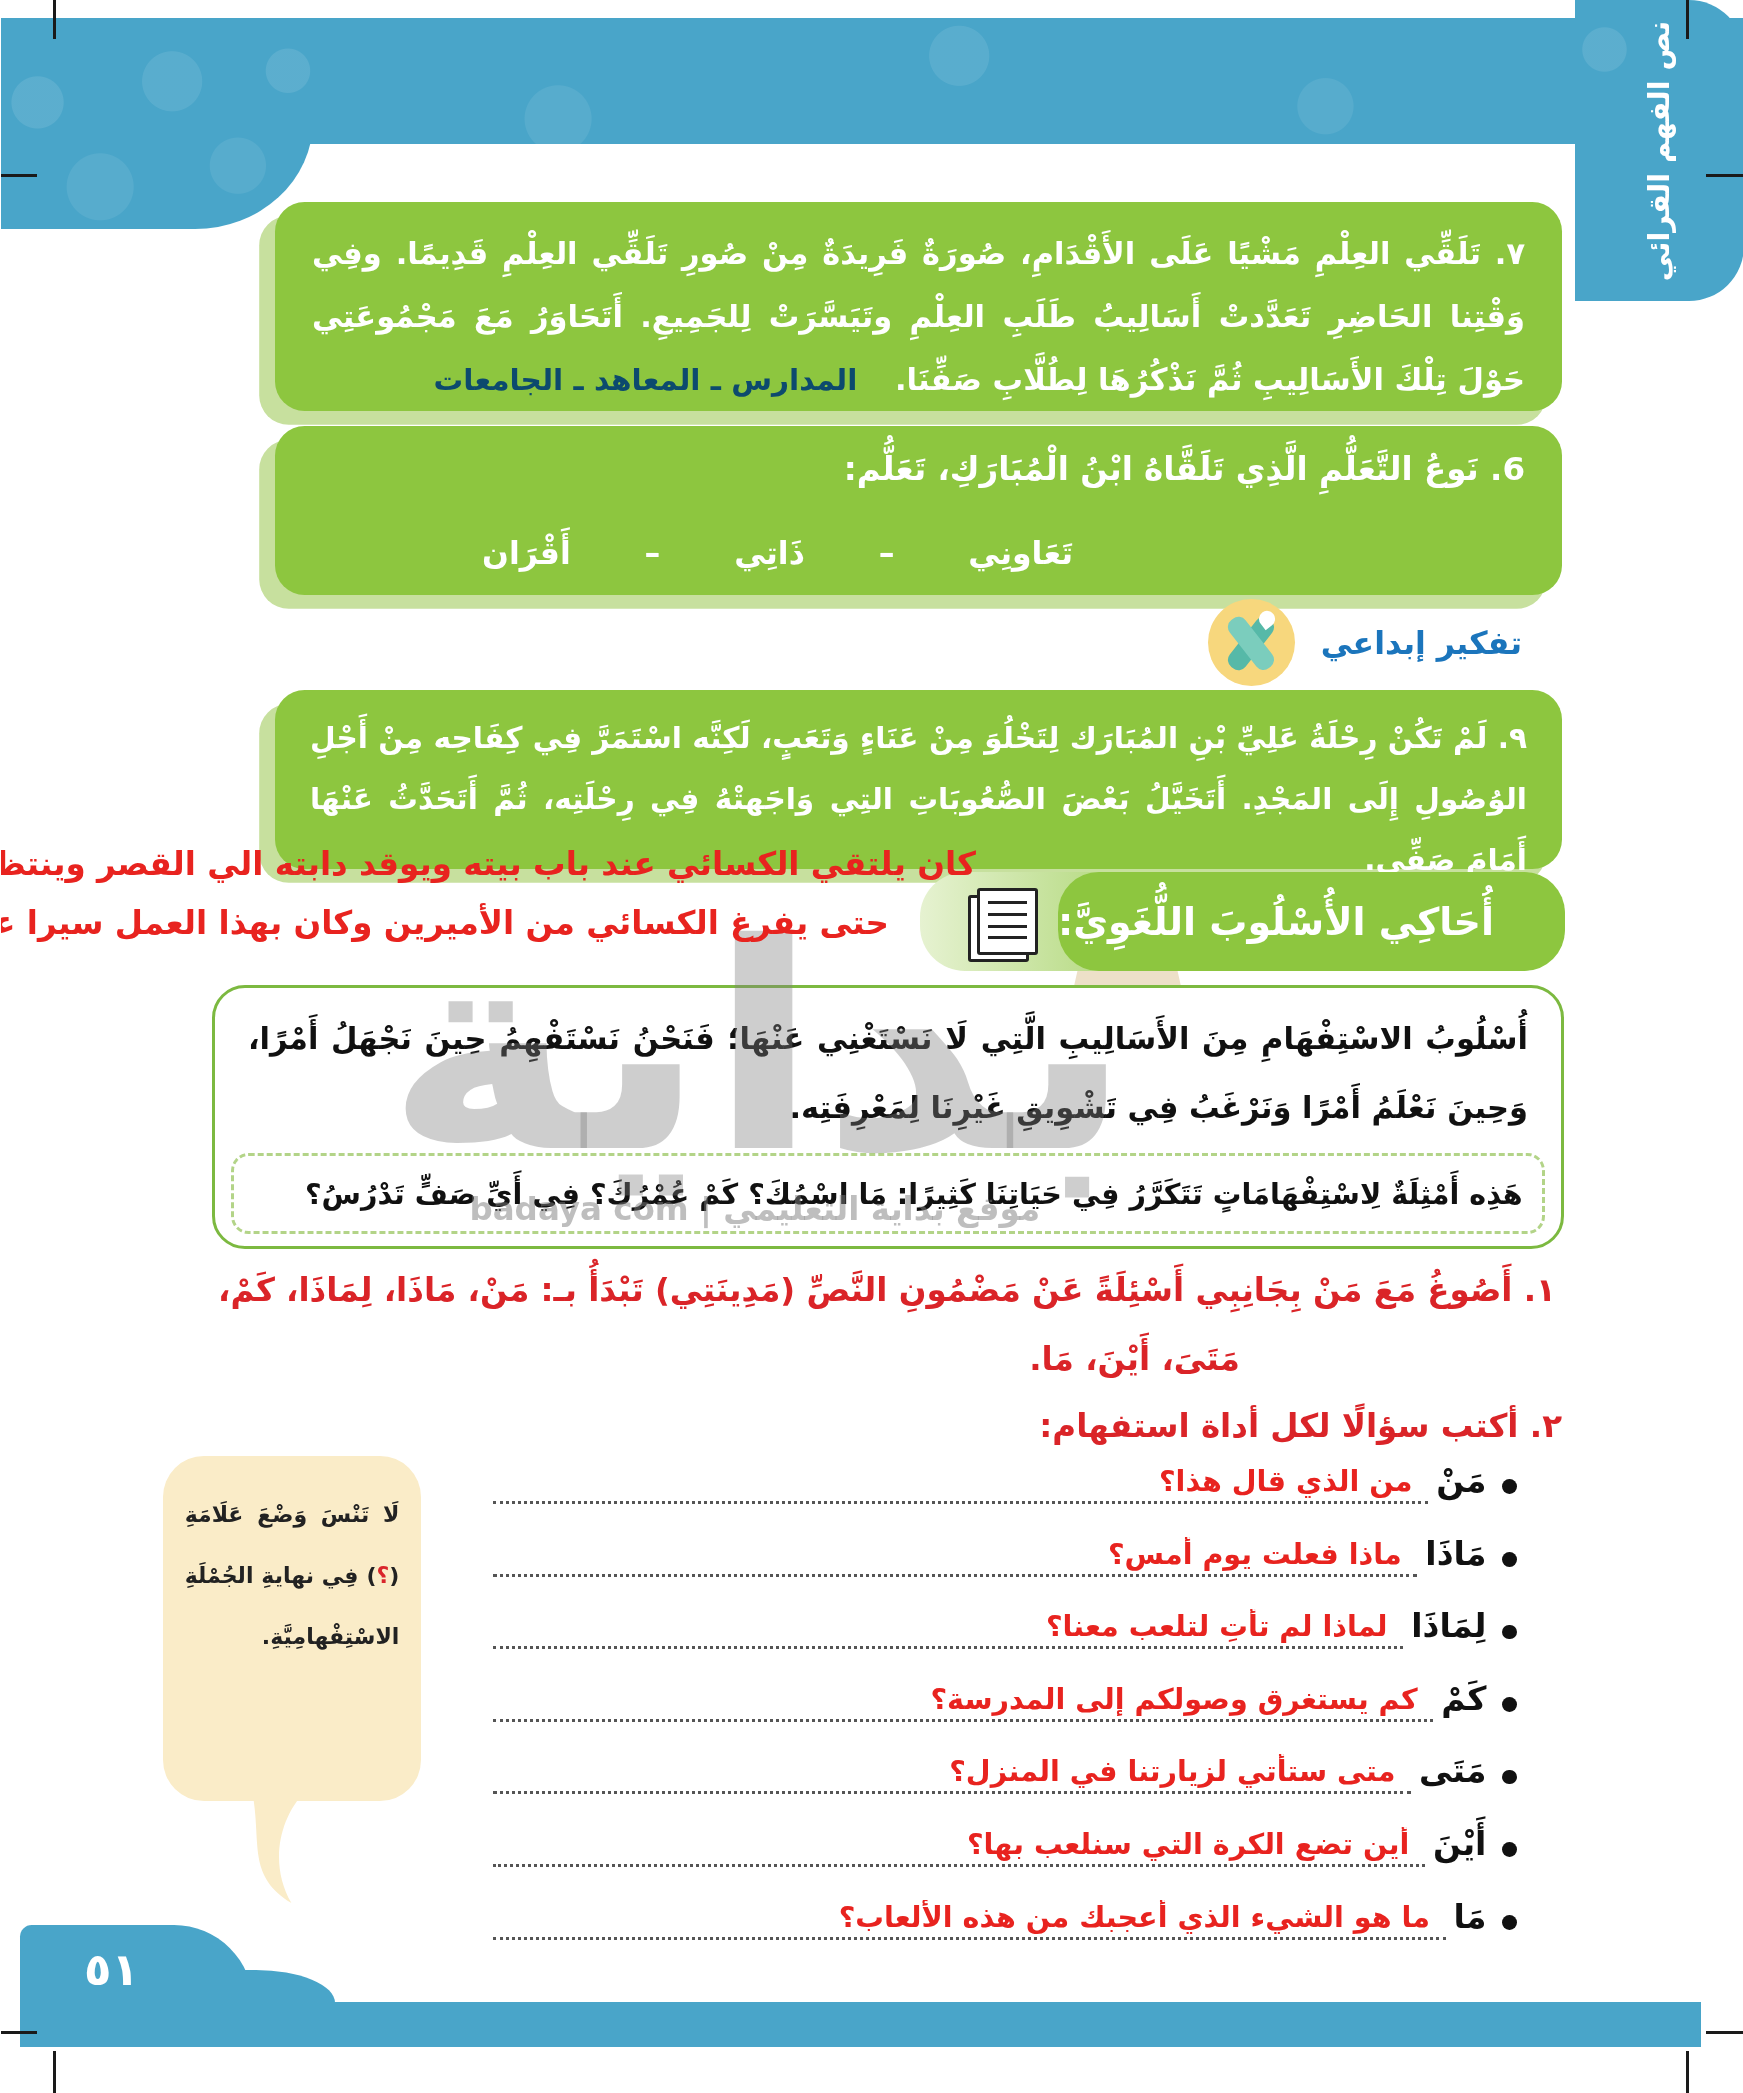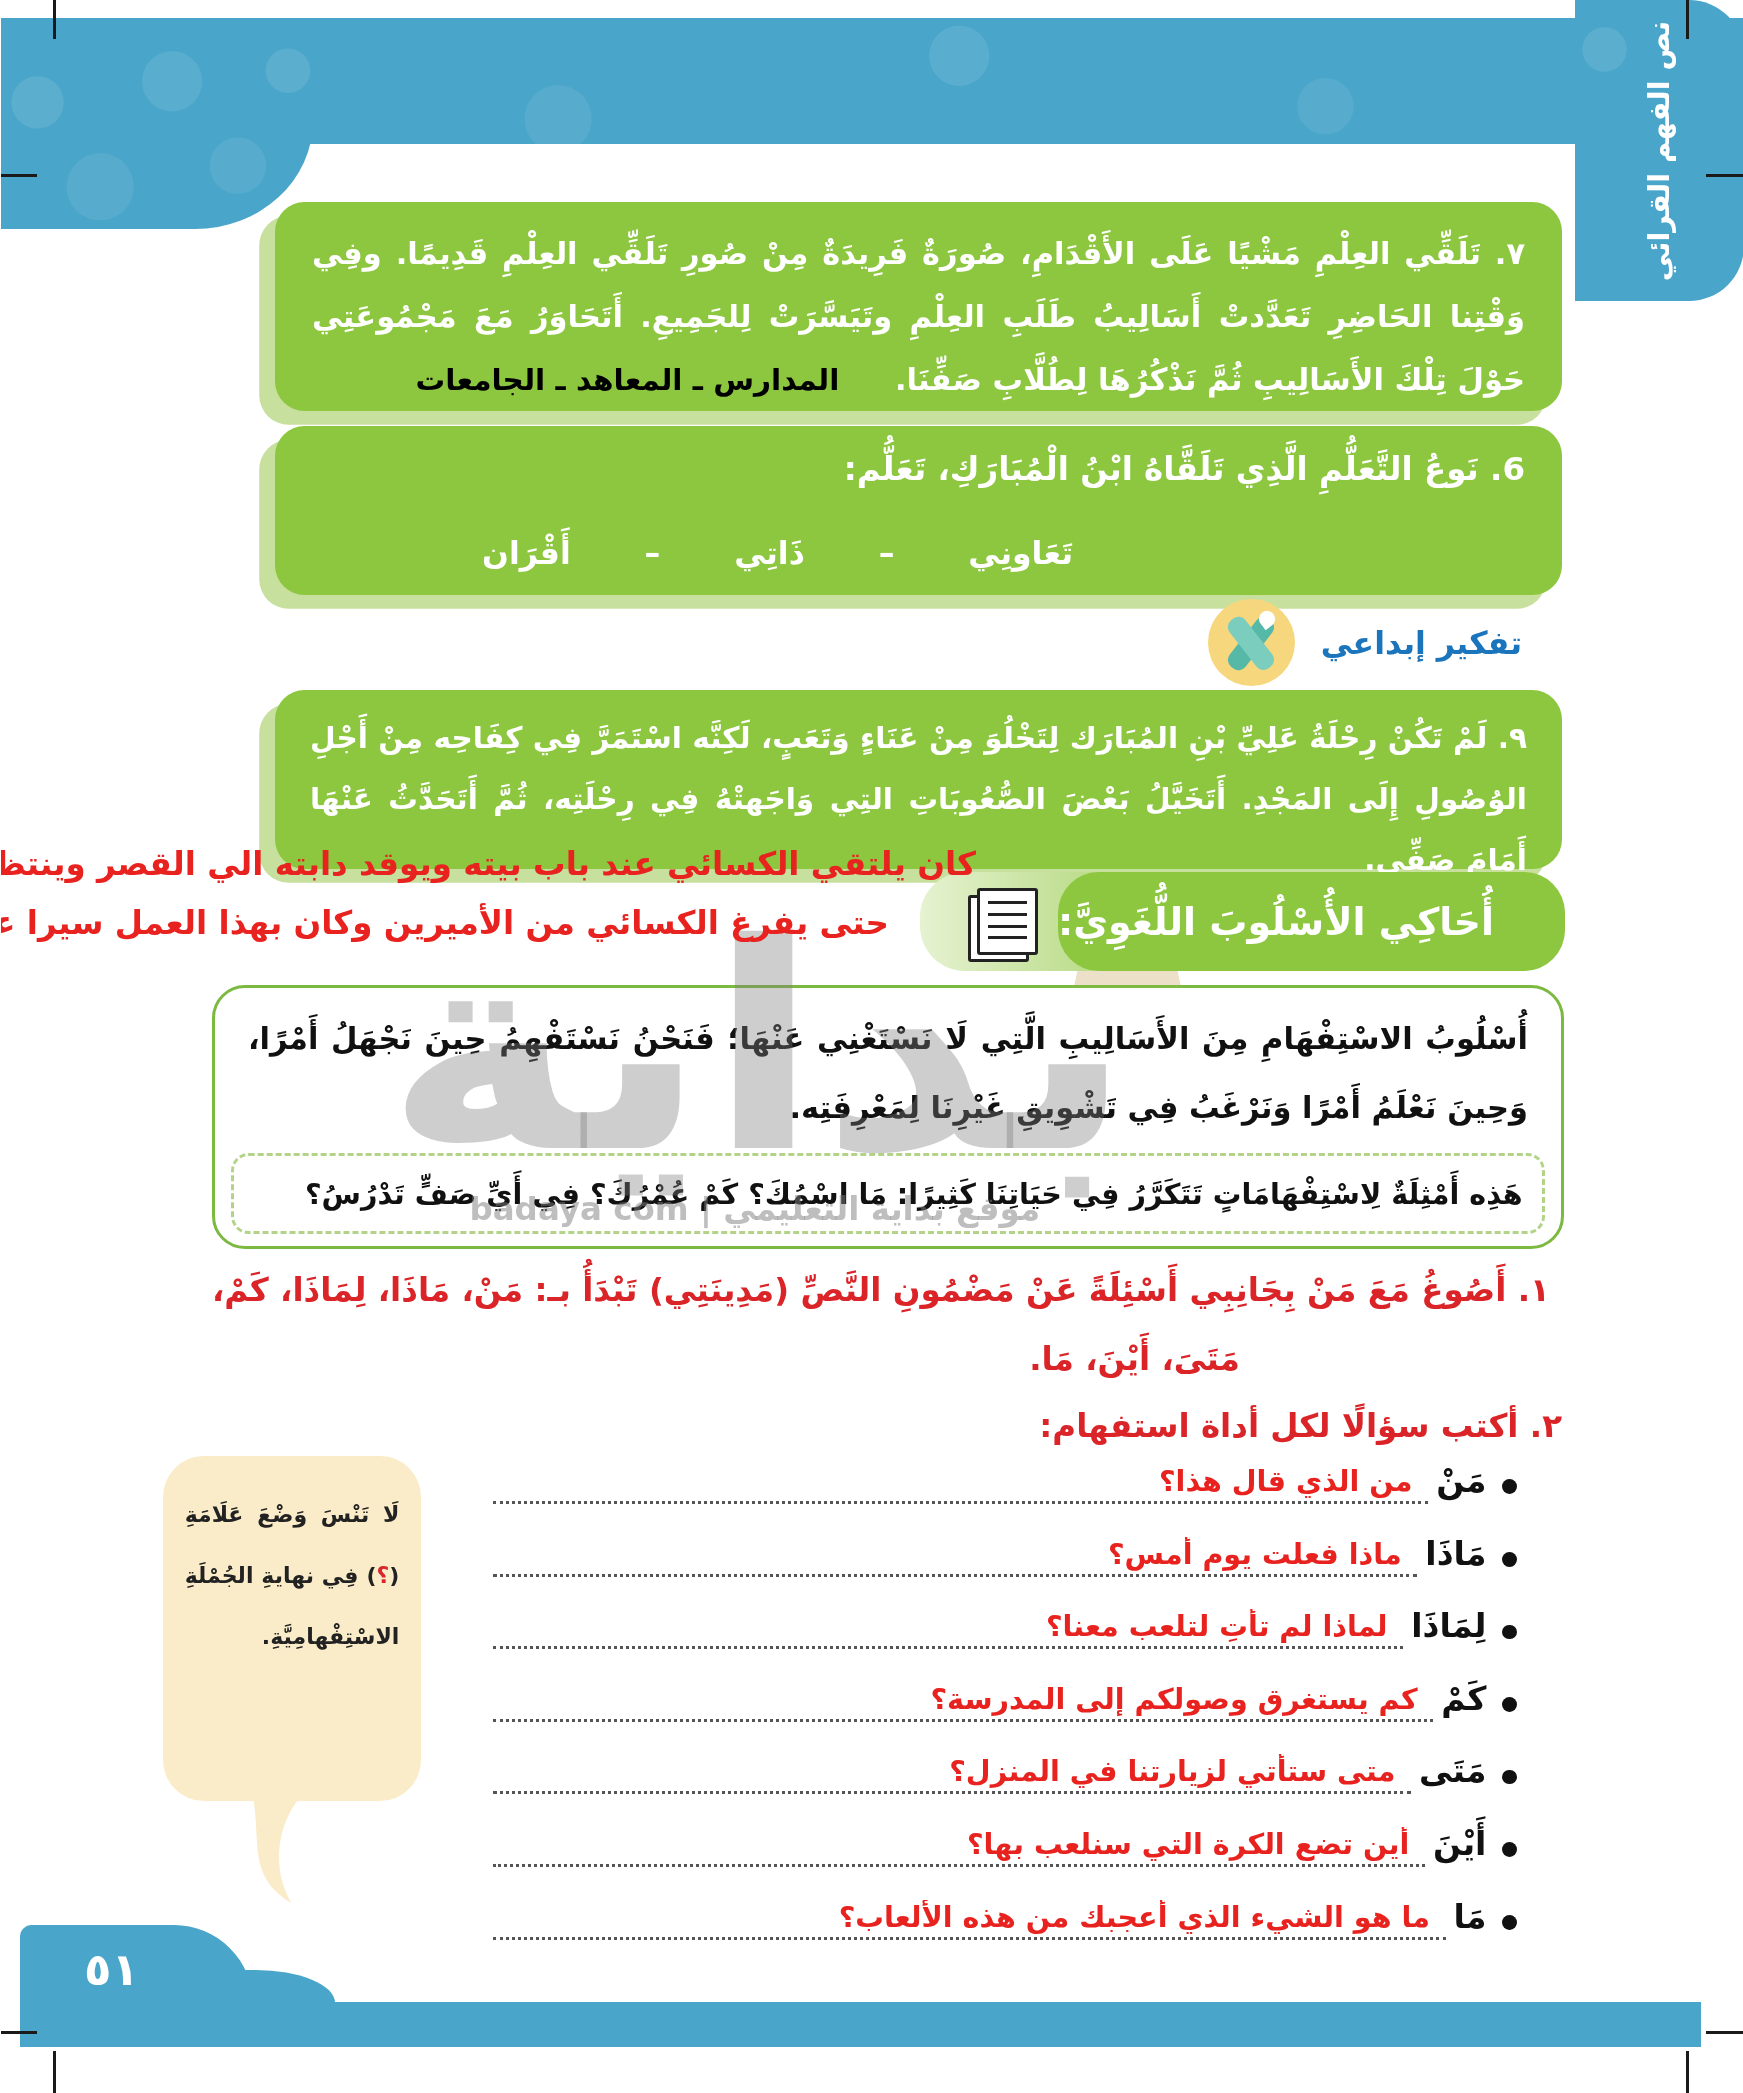--- a/index.html
+++ b/index.html
@@ -31,21 +31,21 @@
   .gbox{position:absolute;background:#8dc63f;border-radius:29.6px;
     box-shadow:-15.8px 13.8px 0 0 #c7e09e;color:#ffffff;font-weight:bold;box-sizing:border-box;z-index:2;}
   #q7-box{right:182px;top:202px;width:1287px;height:209px;padding:19.7px 37px 9.9px;
     font-size:30.5px;line-height:63px;text-align:justify;}
   #q8-box{right:182px;top:426px;width:1287px;height:169px;font-size:32.5px;}
   #q8-box .q8-line{position:absolute;top:23.6px;right:37px;left:37px;text-align:right;}
   #q8-box .q8-options{position:absolute;left:207px;bottom:23.6px;width:591px;display:flex;
     justify-content:space-between;align-items:center;font-size:31.5px;}
   #q9-box{right:182px;top:690px;width:1287px;height:179px;padding:17.7px 35px 7.9px;
     font-size:29.6px;line-height:61px;text-align:justify;}
-  .answer-inline{color:#000000;margin-right:45px;white-space:nowrap;font-size:29.6px;}
+  .answer-inline{color:#0c4a6e;margin-right:27px;white-space:nowrap;font-size:29.6px;}
   
   #creative-row{position:absolute;right:222px;top:599px;display:flex;align-items:center;gap:25.6px;z-index:2;}
   #creative-label{color:#1b75bc;font-weight:bold;font-size:31.5px;}
   .cicon{width:87px;height:87px;border-radius:50%;background:#f7d77d;position:relative;overflow:hidden;flex:0 0 auto;}
   .cicon .bar1,.cicon .bar2{position:absolute;width:19.7px;height:61px;border-radius:8.9px;top:13.8px;left:33px;}
   .cicon .bar1{background:#56b9a8;transform:rotate(38deg);}
   .cicon .bar2{background:#7bcdbd;transform:rotate(-38deg);}
   .cicon .tip{position:absolute;width:15.8px;height:15.8px;background:#ffffff;border-radius:50% 50% 50% 0;
     top:11.8px;left:51px;transform:rotate(-38deg);}
   
@@ -66,21 +66,21 @@
     background:repeating-linear-gradient(to bottom,#222 0 3px,transparent 3px 11.8px);}
   
   #exp-box{position:absolute;right:180px;top:985px;width:1352px;height:264px;background:#fff;
     border:3px solid #7cb940;border-radius:33px;box-sizing:border-box;z-index:2;padding:15.8px 33px 0;}
   .exp-text{color:#111;font-weight:bold;font-size:30.5px;line-height:69px;text-align:justify;}
   #exp-inner{position:absolute;left:15.8px;right:15.8px;bottom:11.8px;height:81px;border:3px dashed #b3d488;
     border-radius:17.7px;display:flex;align-items:center;padding:0 19.7px;box-sizing:border-box;
     font-size:28.6px;font-weight:bold;color:#111;white-space:nowrap;overflow:hidden;}
   
   .red-ex{position:absolute;color:#da2428;font-weight:bold;font-size:32.5px;z-index:2;}
-  #ex1-l1{right:182px;top:1271px;width:1350px;text-align:left;}
+  #ex1-l1{right:182px;top:1271px;width:1350px;text-align:center;}
   #ex1-l2{right:504px;top:1340px;}
   #ex2{right:182px;top:1407px;}
   
   #qlist{position:absolute;right:227px;top:1458px;width:1024px;z-index:2;}
   .qitem{display:flex;align-items:flex-end;height:46px;margin-bottom:26.6px;}
   .bullet{width:14.8px;height:14.8px;border-radius:50%;background:#111;margin:0 0 9.9px 15.8px;flex:0 0 auto;}
   .qword{font-size:33px;font-weight:bold;color:#111;margin-left:7.9px;padding-bottom:3.9px;white-space:nowrap;}
   .qline{flex:1;border-bottom:3.4px dotted #555;display:flex;justify-content:flex-start;
     padding:0 15.8px 3px;min-width:0;margin-top:28px;}
   .qanswer{color:#e8231f;font-weight:bold;font-size:28.6px;white-space:nowrap;overflow:hidden;}

